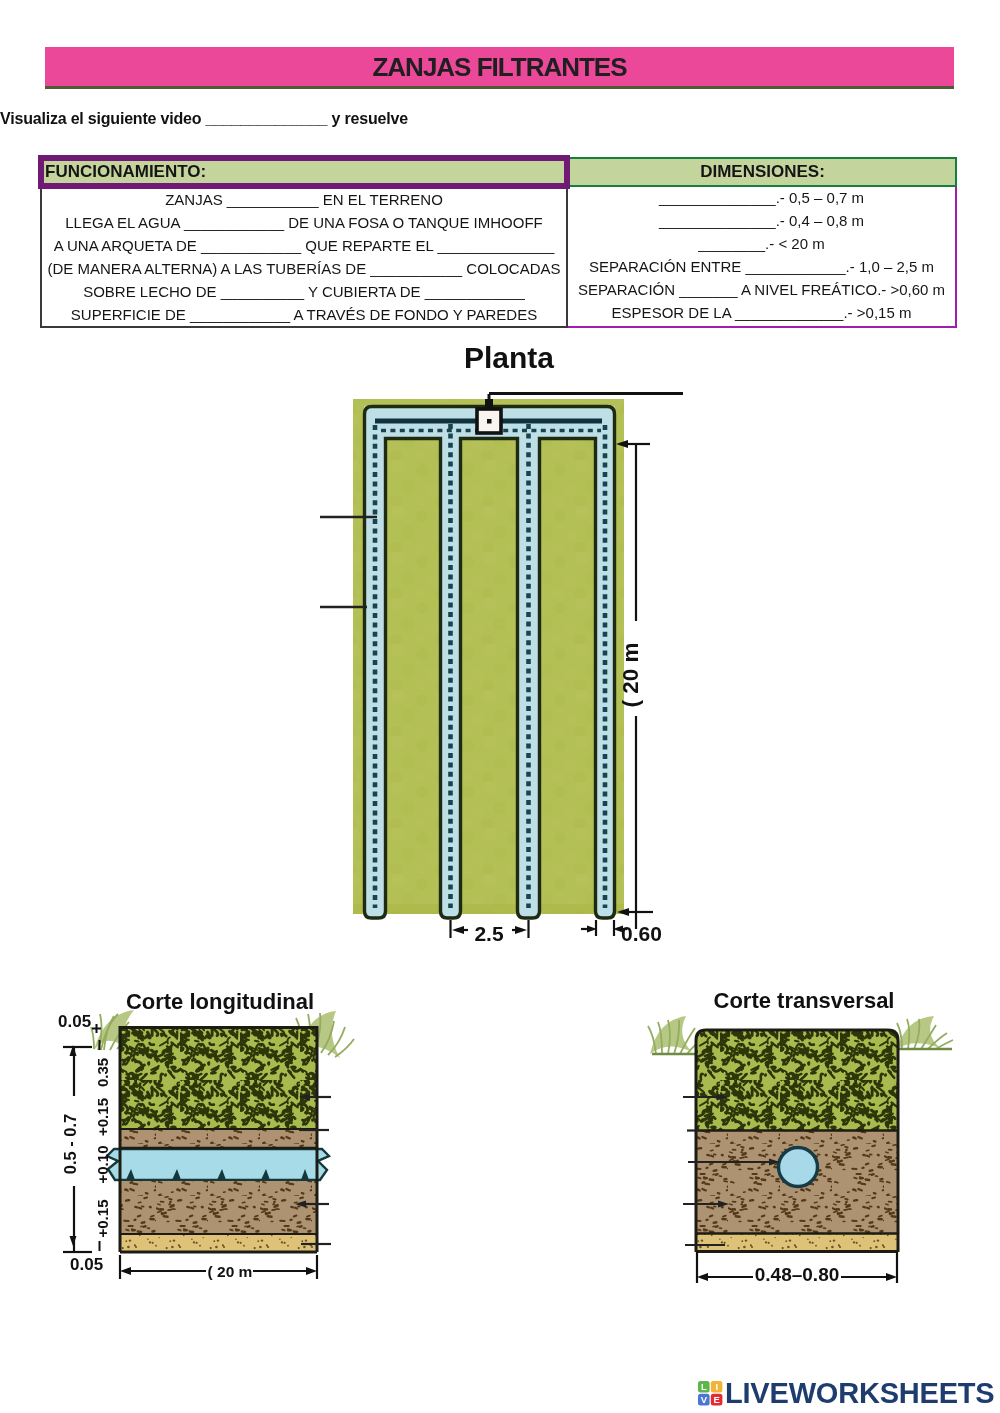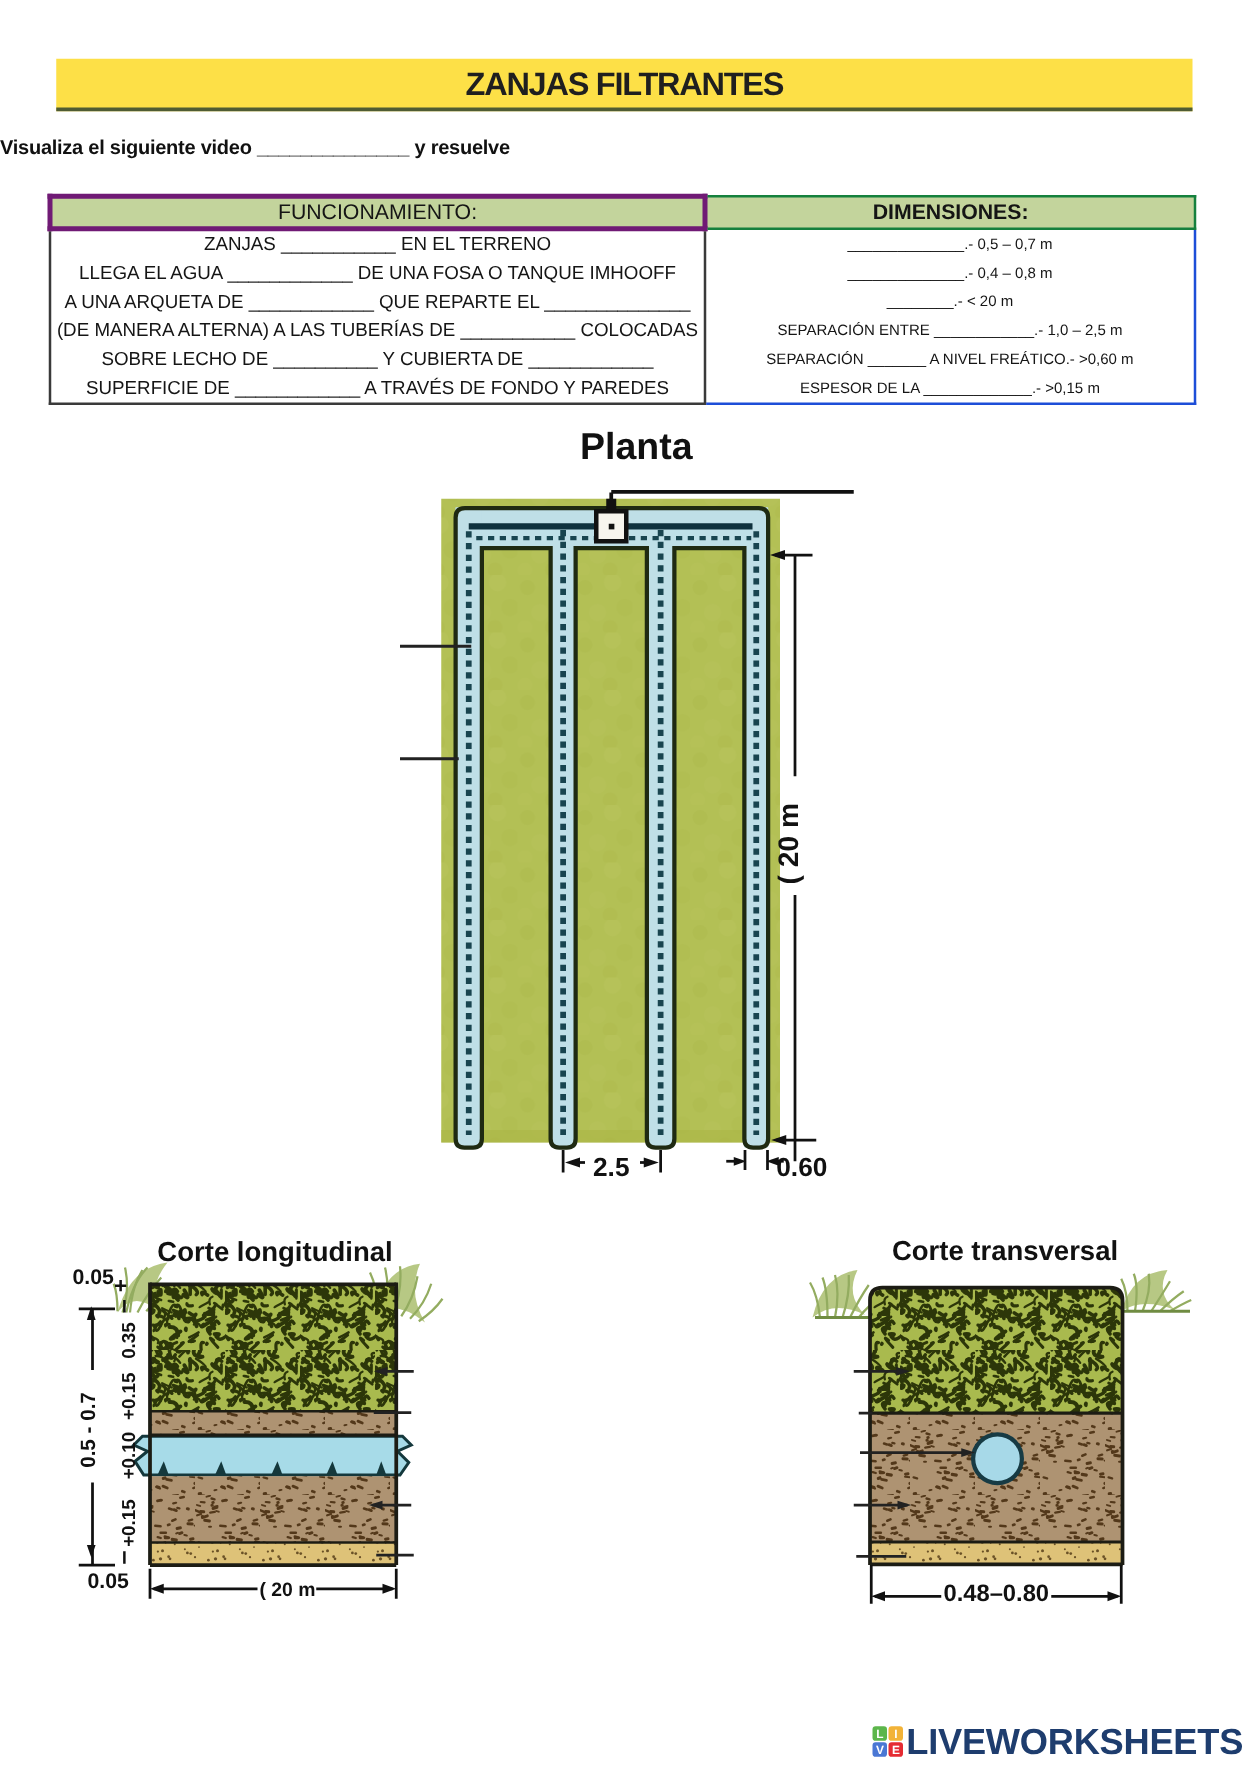--- a/index.html
+++ b/index.html
@@ -1,37 +1,37 @@
 <!DOCTYPE html>
 <html><head><meta charset="utf-8">
 <style>
 html,body{margin:0;padding:0;background:#fff;}
 body{width:1000px;height:1413px;position:relative;font-family:"Liberation Sans",sans-serif;overflow:hidden;}
 .abs{position:absolute;}
 table{border-collapse:collapse;}
 </style></head>
 <body>
 
-<div class="abs" style="left:45px;top:47px;width:909px;height:39px;background:#fde047;border-bottom:3px solid #4f5c33;text-align:center;font-size:26px;font-weight:bold;color:#1f1f1f;line-height:40px;letter-spacing:-1px;">ZANJAS FILTRANTES</div>
+<div class="abs" style="left:45px;top:47px;width:909px;height:39px;background:#ec4899;border-bottom:3px solid #4f5c33;text-align:center;font-size:26px;font-weight:bold;color:#1f1f1f;line-height:40px;letter-spacing:-1px;">ZANJAS FILTRANTES</div>
 
 <div class="abs" style="left:0;top:110px;width:1000px;text-align:left;font-size:16px;font-weight:bold;color:#111;letter-spacing:-0.2px;">Visualiza el siguiente video ______________ y resuelve</div>
 
 <table class="abs" style="left:38px;top:155px;width:919px;height:163px;table-layout:fixed;">
 <tbody>
       <tr style="height:24px;background:#c3d49c;">
 
-<td style="width:518px;border:4px solid #701a75;text-align:center;font-size:17px;font-weight:normal;color:#151515;">FUNCIONAMIENTO:</td>
+<td style="width:518px;border:6px solid #701a75;font-size:17px;font-weight:bold;color:#151515;">FUNCIONAMIENTO:</td>
 
 <td style="border:2px solid #15803d;text-align:center;font-size:17px;font-weight:bold;color:#151515;">DIMENSIONES:</td>
 </tr>
 <tr>
 
 <td style="border:2px solid #3a3a3a;vertical-align:top;text-align:center;font-size:15px;color:#151515;line-height:22.9px;padding:0;">ZANJAS ___________ EN EL TERRENO<br>LLEGA EL AGUA ____________ DE UNA FOSA O TANQUE IMHOOFF<br>A UNA ARQUETA DE ____________ QUE REPARTE EL ______________<br>(DE MANERA ALTERNA) A LAS TUBERÍAS DE ___________ COLOCADAS<br>SOBRE LECHO DE __________ Y CUBIERTA DE ____________<br>SUPERFICIE DE ____________ A TRAVÉS DE FONDO Y PAREDES</td>
 
-<td style="border:2px solid #1d4ed8;vertical-align:top;text-align:center;font-size:12px;color:#151515;line-height:22.9px;padding:0;">______________.- 0,5 – 0,7 m<br>______________.- 0,4 – 0,8 m<br>________.- &lt; 20 m<br>SEPARACIÓN ENTRE ____________.- 1,0 – 2,5 m<br>SEPARACIÓN _______ A NIVEL FREÁTICO.- &gt;0,60 m<br>ESPESOR DE LA _____________.- &gt;0,15 m</td>
+<td style="border:2px solid #a21caf;vertical-align:top;text-align:center;font-size:15px;color:#151515;line-height:22.9px;padding:0;">______________.- 0,5 – 0,7 m<br>______________.- 0,4 – 0,8 m<br>________.- &lt; 20 m<br>SEPARACIÓN ENTRE ____________.- 1,0 – 2,5 m<br>SEPARACIÓN _______ A NIVEL FREÁTICO.- &gt;0,60 m<br>ESPESOR DE LA _____________.- &gt;0,15 m</td>
 </tr>
 </tbody>
   </table>
 
 <div class="abs" style="left:0;top:341px;width:1018px;text-align:center;font-size:30px;font-weight:bold;color:#111;">Planta</div>
 
 <svg class="abs" style="left:0;top:0;" width="1000" height="1413" viewBox="0 0 1000 1413" font-family="Liberation Sans, sans-serif">
 <defs>
       <pattern id="ftex" width="46" height="46" patternUnits="userSpaceOnUse">
         <rect width="46" height="46" fill="#b3c055"></rect>

